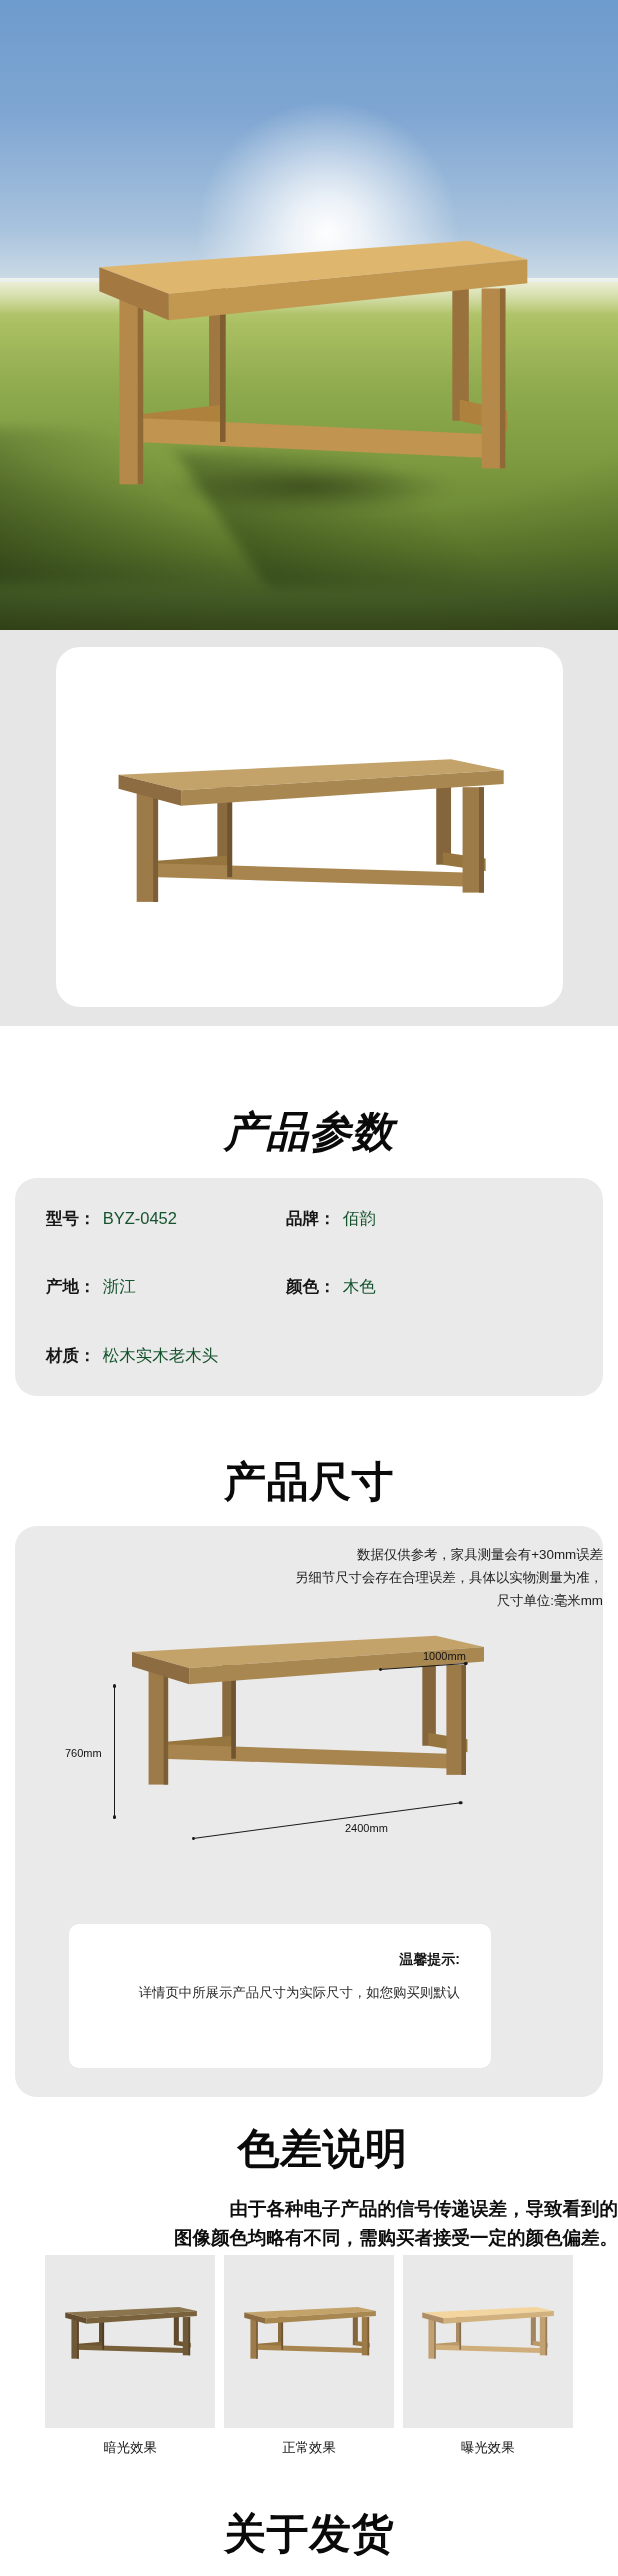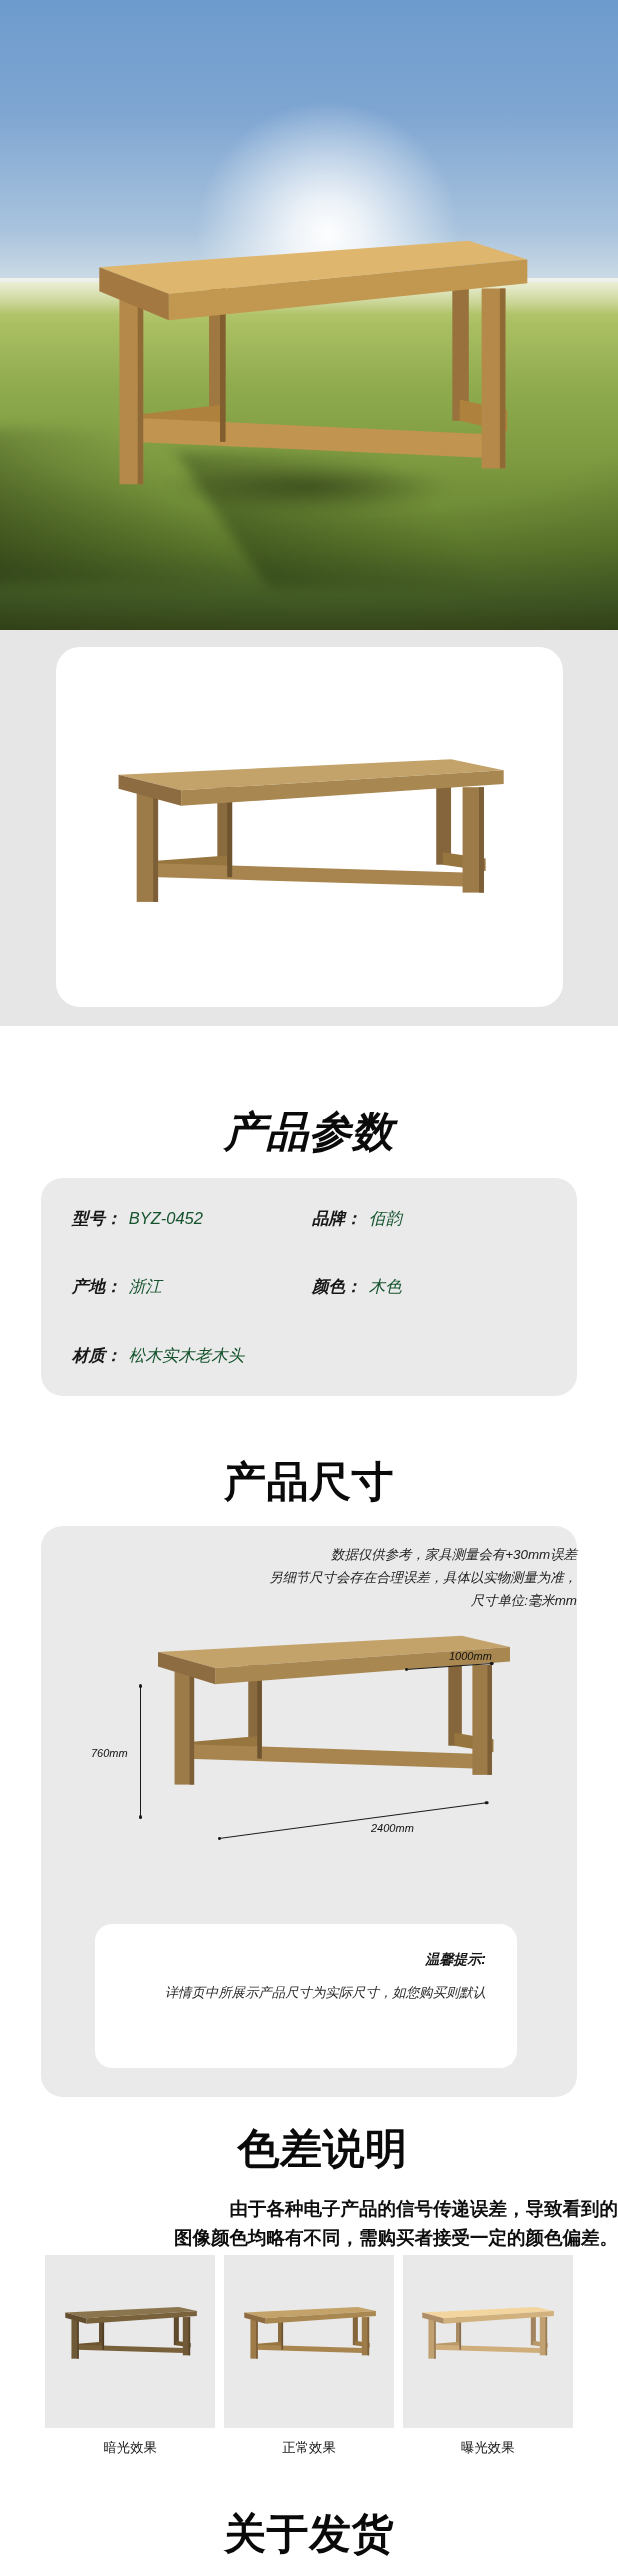--- a/index.html
+++ b/index.html
@@ -42,39 +42,39 @@
 
   
   .sec-head{display:flex;justify-content:center;align-items:flex-end;
     font-size:42px;font-weight:900;color:#0a0a0a;line-height:1;letter-spacing:0.5px;}
   .h-params{height:127px;padding-bottom:25px;font-style:italic;}
   .h-size{height:107px;padding-bottom:23px;}
   .h-colordiff{height:73px;padding-bottom:0;margin-left:27px;}
   .h-shipping{height:99px;padding-bottom:21px;}
 
   
-  .card{width:536px;margin:0 auto;background:#eaeaea;border-radius:21.6px;box-sizing:border-box;font-style:italic;}
+  .card{width:588px;margin:0 auto;background:#eaeaea;border-radius:21.6px;box-sizing:border-box;}
 
   .params-card{height:218px;padding:32px 0 0 31px;font-size:16.5px;}
   .p-row{display:flex;margin-bottom:52px;line-height:16.5px;}
   .p-row:last-child{margin-bottom:0;}
   .p-cell{display:flex;width:240px;}
   .p-label{font-weight:700;margin-right:7.2px;white-space:nowrap;}
   .p-value{font-weight:400;color:#14532d;white-space:nowrap;}
 
   .size-card{height:571px;position:relative;text-align:right;}
   .size-notes{padding:17.5px 0 0 31px;font-size:13.4px;line-height:23px;color:#1c1c1c;}
   .d-table{position:absolute;left:111px;top:100px;width:361px;height:178px;}
   .dim{position:absolute;font-size:11px;color:#111;}
   .dline{position:absolute;background:#1a1a1a;}
   .dline.v{width:1px;}
   .dline.h{height:1px;transform-origin:left center;}
   .dot{position:absolute;width:3.6px;height:3.6px;border-radius:50%;background:#1a1a1a;}
   .tip-box{position:absolute;left:54px;top:398px;width:422px;height:144px;background:#fff;
-    border-radius:17px;box-sizing:border-box;padding:27px 31px 0 49px;}
+    border-radius:10px;box-sizing:border-box;padding:27px 31px 0 49px;}
   .tip-title{font-size:14px;font-weight:700;margin-bottom:12.4px;}
   .tip-line{font-size:13.4px;line-height:24px;color:#2a2a2a;}
 
   .cd-para{margin-top:24px;text-align:right;font-size:18.5px;font-weight:700;line-height:29px;color:#0e0e0e;}
   .tiles{display:flex;justify-content:center;gap:8.8px;margin-top:3.6px;}
   .tile{width:170px;height:173px;background:#e9e9e9;display:flex;align-items:center;justify-content:center;}
   .tile svg{width:135px;height:63px;margin-top:-13.4px;}
   .tile-dark svg{filter:brightness(.72) saturate(.95);}
   .tile-bright svg{filter:brightness(1.3) saturate(.72);}
   .tile-labels{display:flex;justify-content:center;gap:8.8px;margin-top:13.4px;}

